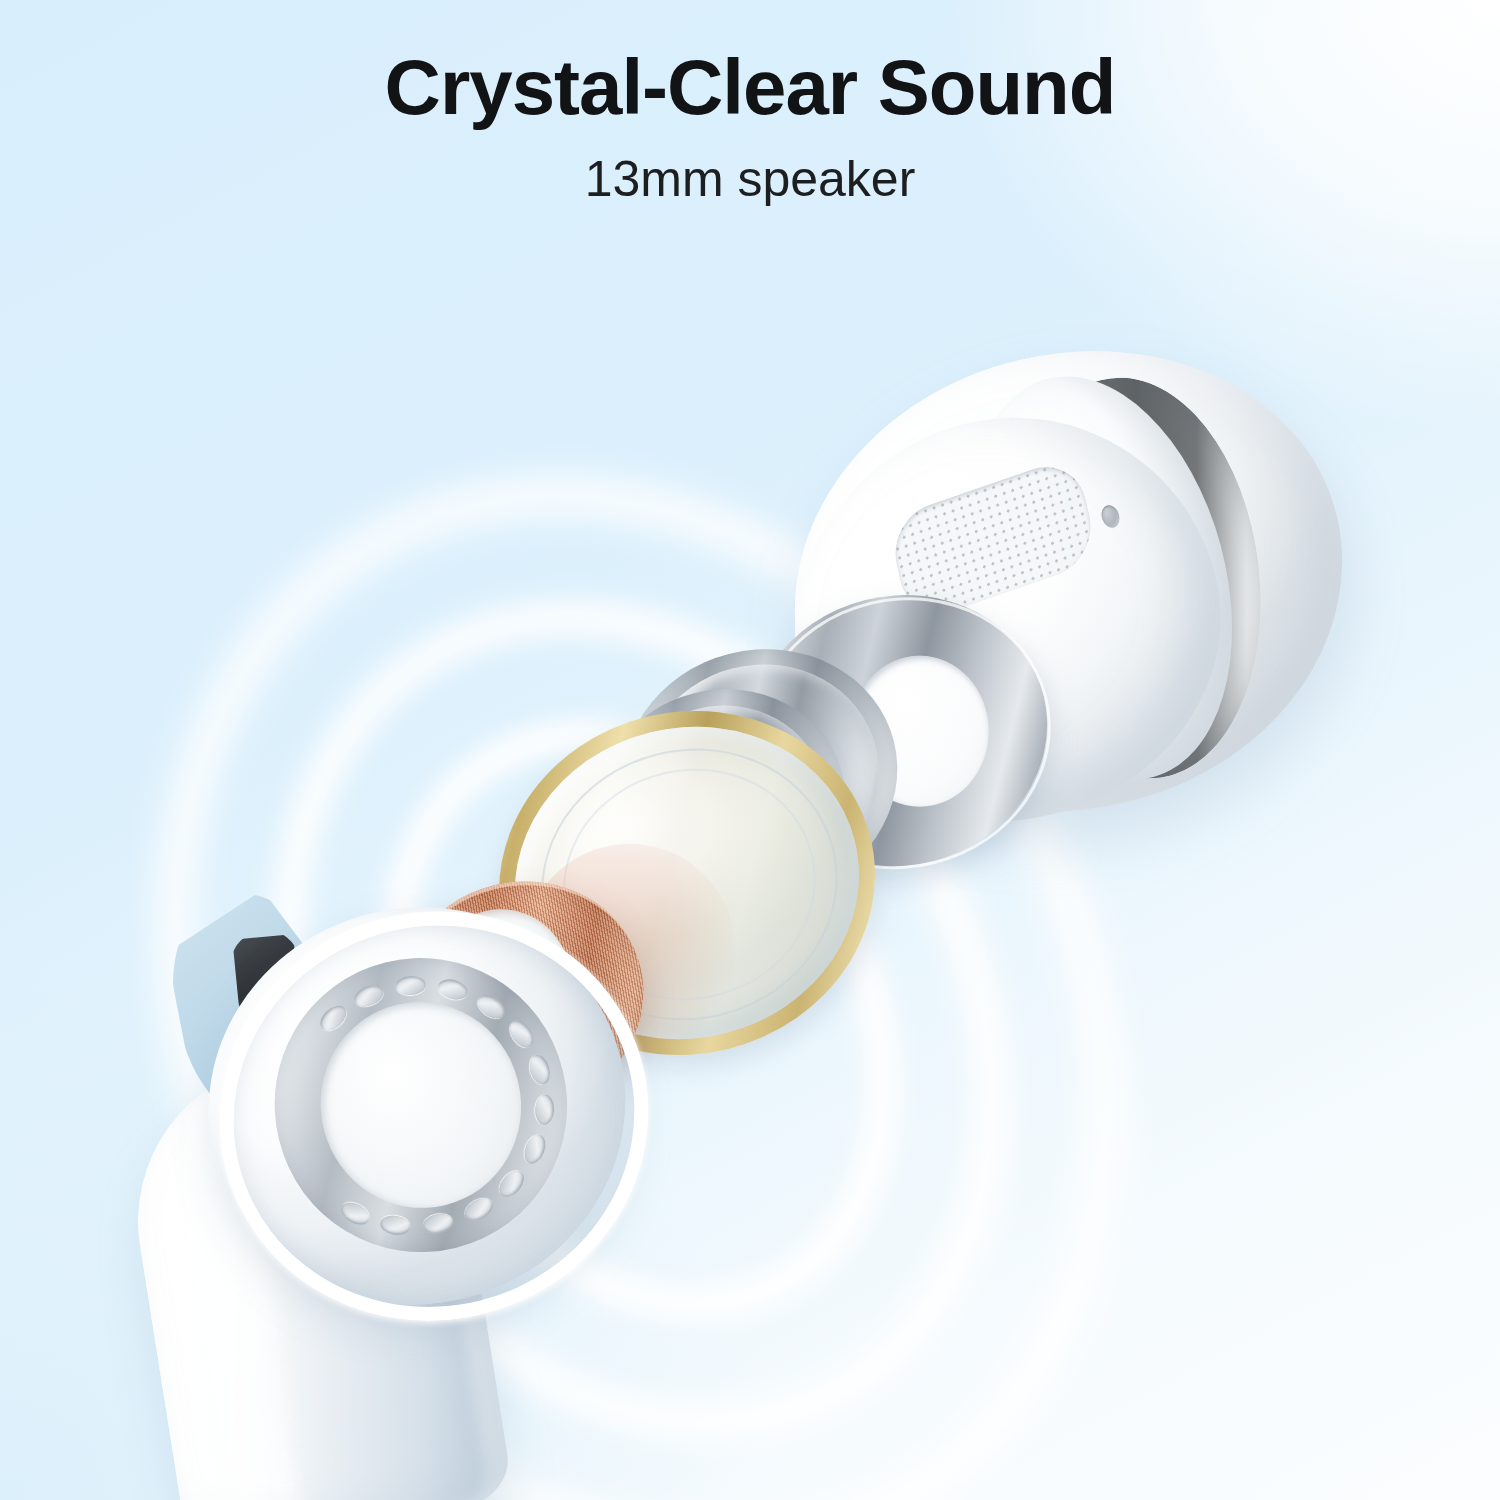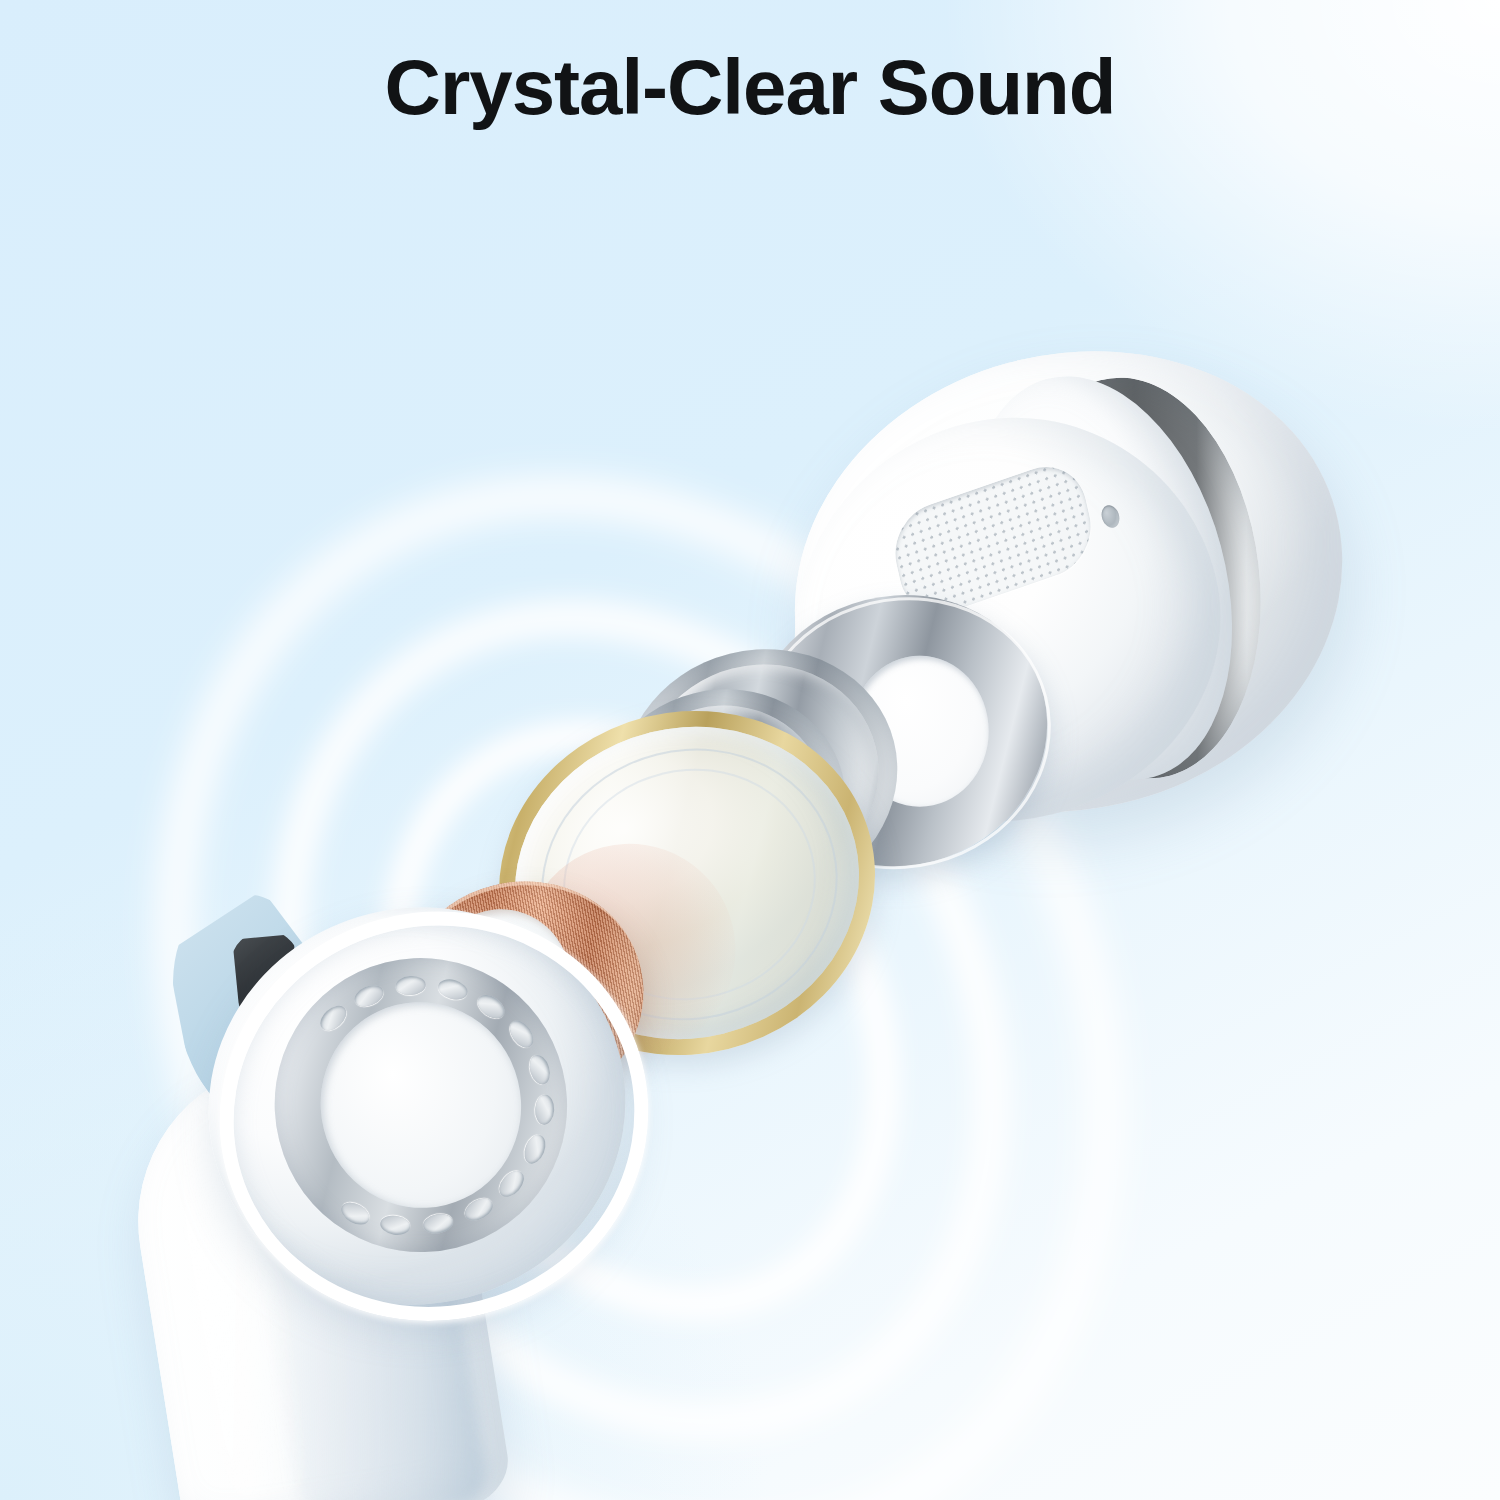--- a/index.html
+++ b/index.html
@@ -370,14 +370,15 @@
         <div class="vhole" style="left: 297.756px; top: 258.773px; transform: rotate(125.846deg);"></div>
         <div class="vhole" style="left: 267.277px; top: 286.891px; transform: rotate(145.077deg);"></div>
         <div class="vhole" style="left: 228.62px; top: 304.027px; transform: rotate(164.308deg);"></div>
         <div class="vhole" style="left: 186.1px; top: 308.271px; transform: rotate(183.538deg);"></div>
         <div class="vhole" style="left: 144.461px; top: 299.149px; transform: rotate(202.769deg);"></div>
         <div class="vhole" style="left: 108.351px; top: 277.677px; transform: rotate(222deg);"></div>
       </div>
   </div>
 
   <div class="headline">Crystal-Clear Sound</div>
+  <div class="subline sub1">13mm speaker</div>
 
 </div>
 
 </body></html>

